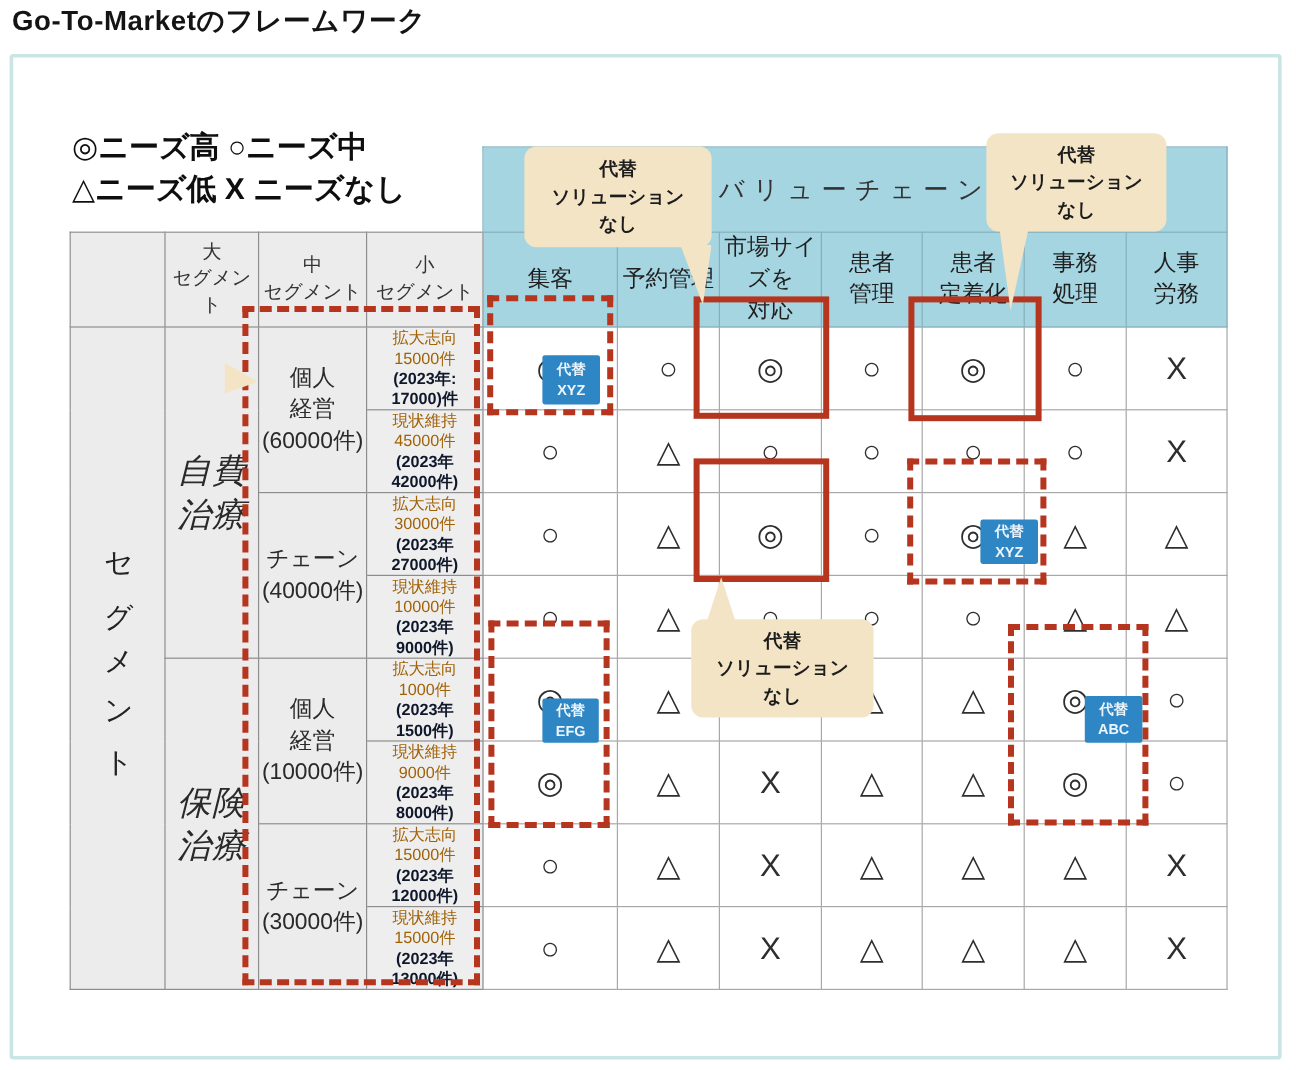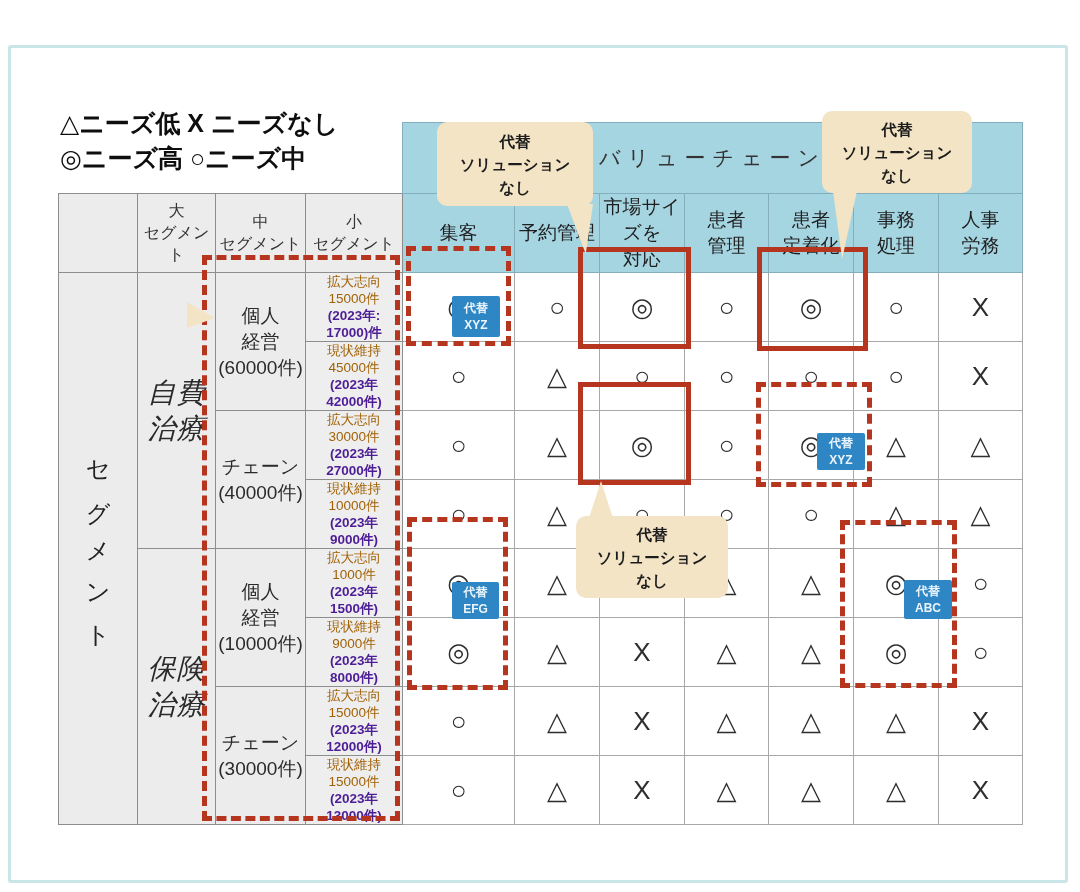--- a/index.html
+++ b/index.html
@@ -20,21 +20,21 @@
   td.blank { border:none; background:transparent; }
   td.teal  { background:#a6d5e2; border:1px solid #84aebb; }
   td.band  { font-size:21px; color:#333; letter-spacing:7px; }
   td.colhd { font-size:19px; line-height:26px; color:#1f1f1f; white-space:pre-line; }
   td.gray  { background:#ececec; border:1px solid #8d8d8d; color:#2a2a2a; }
   td.hd    { font-size:16px; line-height:22px; white-space:pre-line; color:#333; }
   td.large { font-size:28px; line-height:36px; white-space:pre-line; letter-spacing:1px;font-style:italic; }
   td.mid   { font-size:19px; line-height:26px; white-space:pre-line; }
   td.smallseg { background:#eeeeee; }
   .sm-label  { font-size:13.5px; line-height:17px; color:#a16207; white-space:pre-line; }
-  .sm-detail { font-size:13.5px; line-height:17px; color:#4c1d95; font-weight:bold; white-space:pre-line; }
+  .sm-detail { font-size:13.5px; line-height:17px; color:#0f172a; font-weight:bold; white-space:pre-line; }
   .vertical { writing-mode:vertical-rl; font-size:24px; letter-spacing:14px; color:#222; display:inline-block; }
   td.val { background:#fff; border:1px solid #a8a8a8; font-size:26px; color:#2e2e2e; }
 
   
   .rbox  { position:absolute; border:5px solid #b5351f; z-index:3; }
   .rdash { position:absolute; border:5px dashed #b5351f; z-index:3; }
   .tag { position:absolute; background:#2e86c4; color:#ecf5fc; font-size:12px; font-weight:bold;
          line-height:17px; display:flex; align-items:center; justify-content:center; text-align:center;
          white-space:pre-line; z-index:5; border-radius:2px; }
   .bubble { position:absolute; background:#f4e4c6; border-radius:10px; display:flex; align-items:center;
@@ -65,26 +65,27 @@
   #bubble-1 { left:437px; top:122px; width:156px; height:84px; }
   #bubble-2 { left:822px; top:111px; width:150px; height:82px; }
   #bubble-3 { left:27px;  top:267px; width:162px; height:77px; }
   #bubble-4 { left:576px; top:516px; width:152px; height:82px; }
 </style>
 </head>
 <body>
 
 <div class="page">
 
+  <div class="title">Go-To-Marketのフレームワーク</div>
 
   <div class="frame"></div>
 
   <div class="legend">
+    <div>◎ニーズ高 ○ニーズ中</div>
     <div>△ニーズ低 X ニーズなし</div>
-    <div>◎ニーズ高 ○ニーズ中</div>
   </div>
 
   <table class="gtm">
     <colgroup>
       <col style="width:79px">
         <col style="width:78px">
         <col style="width:90px">
         <col style="width:97px">
       <col style="width:112px">
         <col style="width:85px">

